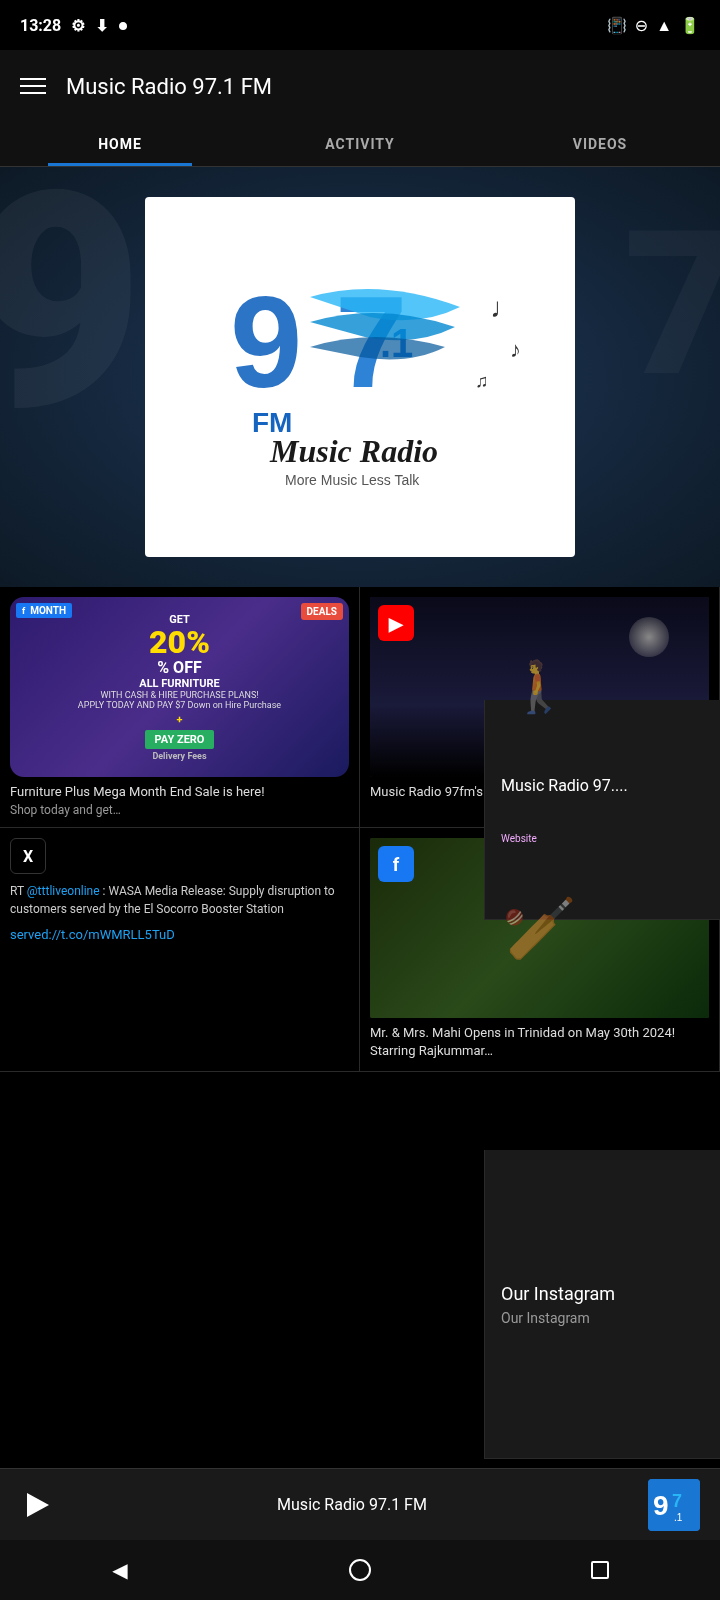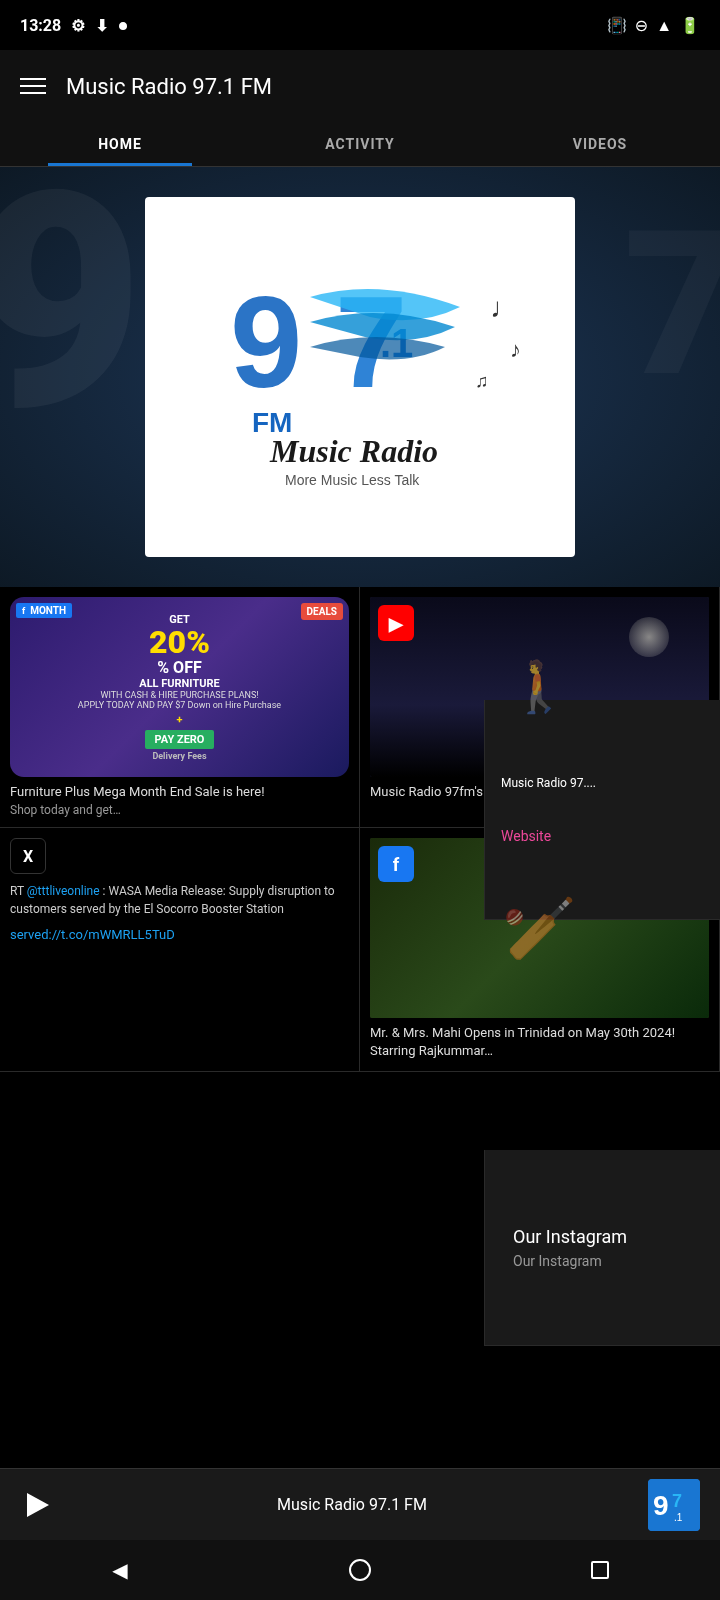--- a/index.html
+++ b/index.html
@@ -467,25 +467,25 @@
         </div>
         <div class="badge-icon badge-fb" style="top:8px;left:8px;position:absolute;">f</div>
       </div>
       <div class="card-title">Mr. &amp; Mrs. Mahi Opens in Trinidad on May 30th 2024! Starring Rajkummar…</div>
     </div>
   </div>
 
 </div>
 
 <div style="position:absolute;top:700px;right:0;width:236px;background:#1a1a1a;padding:16px;border-left:1px solid #2a2a2a;border-bottom:1px solid #2a2a2a;height:220px;display:flex;flex-direction:column;justify-content:center;">
-  <div style="font-size:12px;color:#fff;margin-bottom:6px;">Music Radio 97....</div>
-  <div style="font-size:14px;color:#ec4899;margin-top:32px;">Website</div>
+  <div style="font-size:16px;color:#fff;margin-bottom:6px;">Music Radio 97....</div>
+  <div style="font-size:10px;color:#f0abfc;margin-top:32px;">Website</div>
 </div>
 
-<div style="position:absolute;top:1150px;right:0;width:236px;background:#1a1a1a;padding:28px;border-left:1px solid #2a2a2a;border-bottom:1px solid #2a2a2a;height:196px;display:flex;flex-direction:column;justify-content:center;">
+<div style="position:absolute;top:1150px;right:0;width:236px;background:#1a1a1a;padding:16px;border-left:1px solid #2a2a2a;border-bottom:1px solid #2a2a2a;height:309px;display:flex;flex-direction:column;justify-content:center;">
   <div style="font-size:18px;color:#fff;margin-bottom:6px;">Our Instagram</div>
   <div style="font-size:14px;color:#999;">Our Instagram</div>
 </div>
 
 <div class="bottom-player">
   <div class="player-play">
     <div class="player-play-icon"></div>
   </div>
   <div class="player-title">Music Radio 97.1 FM</div>
   <div class="player-thumb">

